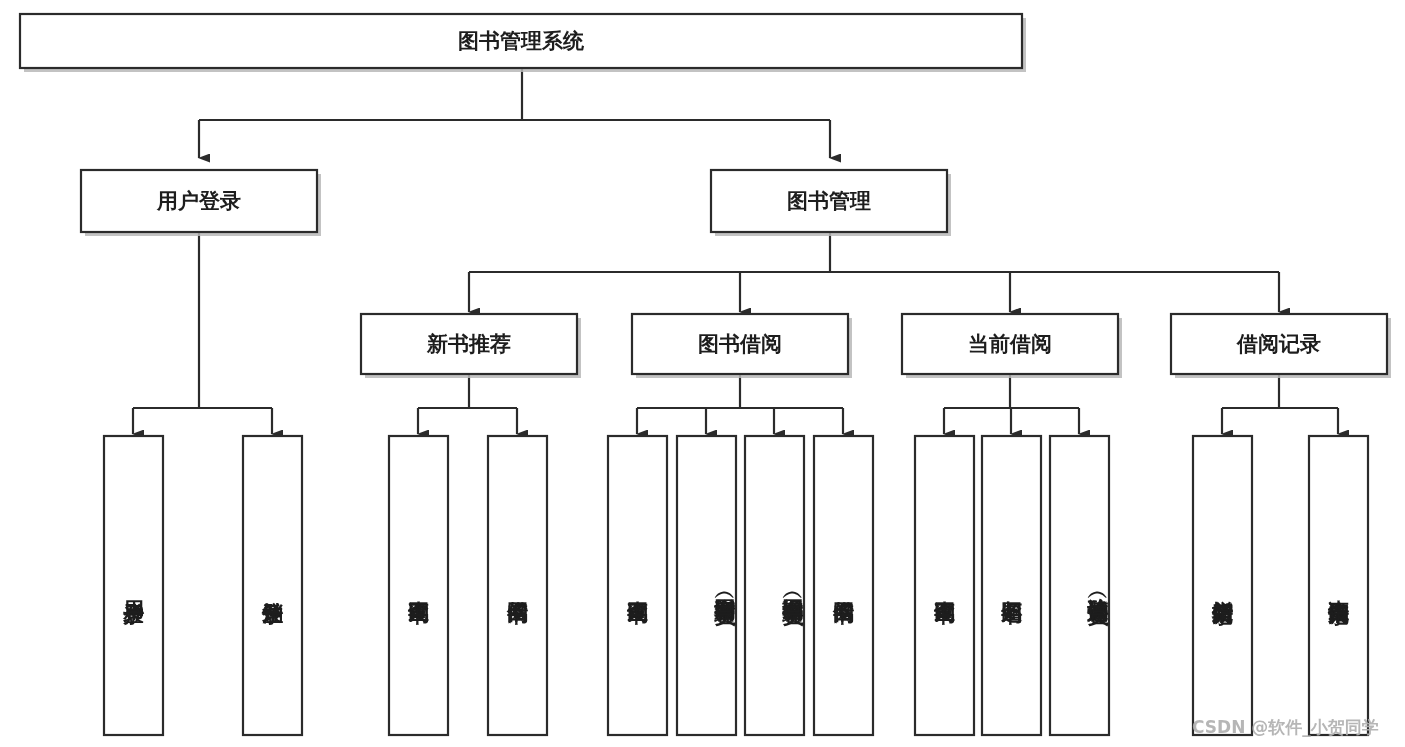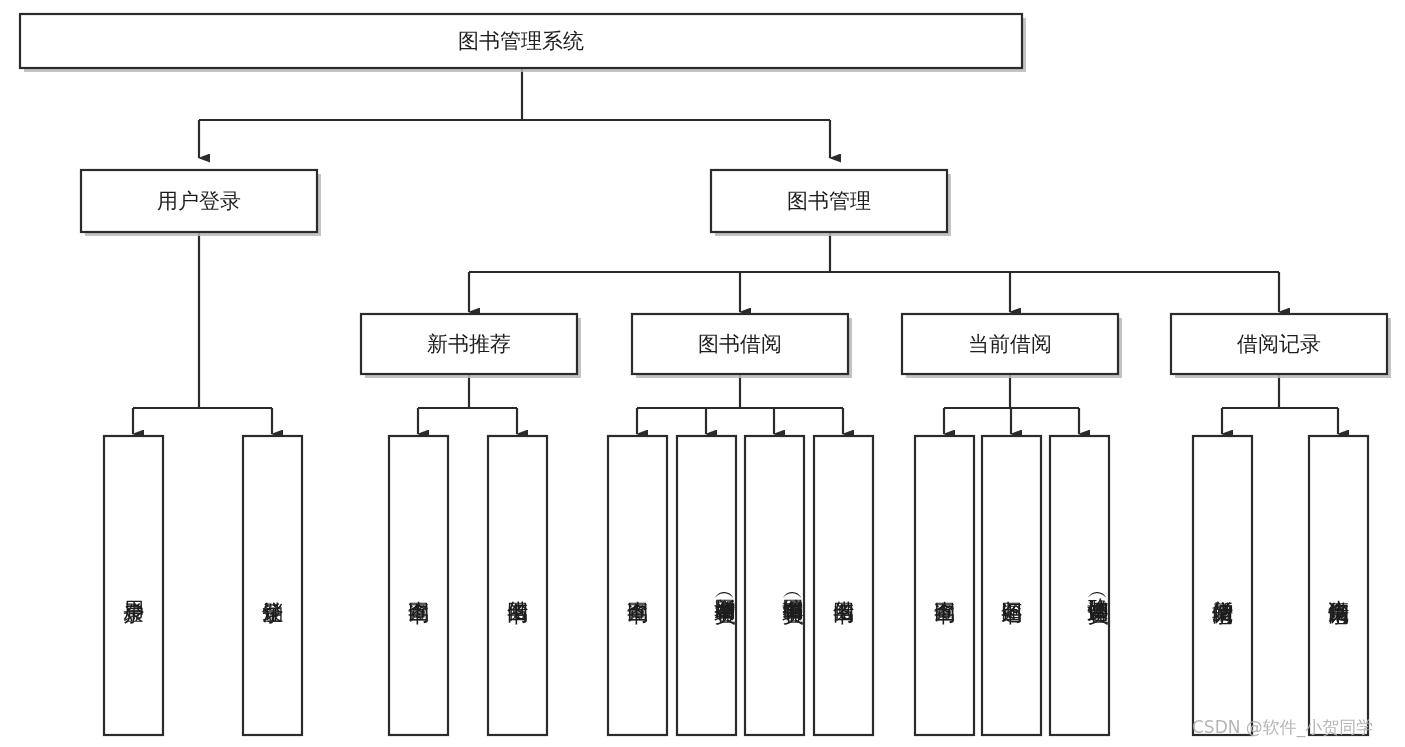--- a/index.html
+++ b/index.html
@@ -12,20 +12,21 @@
     width: 1405px;
     height: 747px;
     font-family: "DejaVu Sans", "Liberation Sans", sans-serif;
     overflow: hidden;
     position: relative;
   }
   #diagram-root {
     position: relative;
     width: 1405px;
     height: 747px;
+    font-weight: bold;
   }
   svg#diagram-svg {
     position: absolute;
     left: 0;
     top: 0;
     width: 1405px;
     height: 747px;
     display: block;
   }
   .node-box {

